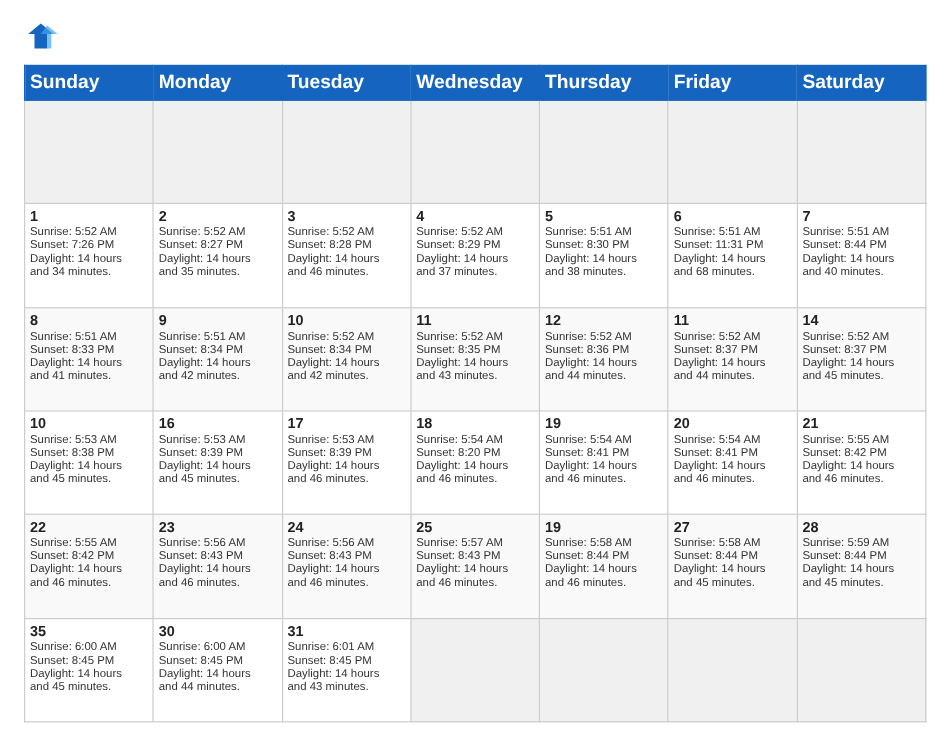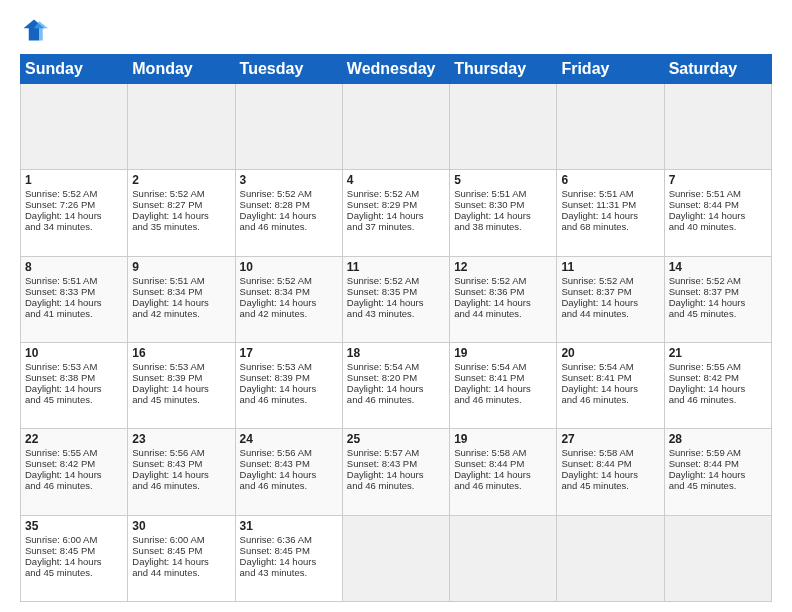--- a/index.html
+++ b/index.html
@@ -355,21 +355,21 @@
       </td>
           <td>
         <span class="day-number">30</span>
         <span>Sunrise: 6:00 AM</span><br>
         <span>Sunset: 8:45 PM</span><br>
         <span>Daylight: 14 hours</span><br>
         <span>and 44 minutes.</span>
       </td>
           <td>
         <span class="day-number">31</span>
-        <span>Sunrise: 6:36 AM</span><br>
+        <span>Sunrise: 6:01 AM</span><br>
         <span>Sunset: 8:45 PM</span><br>
         <span>Daylight: 14 hours</span><br>
         <span>and 43 minutes.</span>
       </td>
           <td class="empty-cell"></td>
           <td class="empty-cell"></td>
           <td class="empty-cell"></td>
           <td class="empty-cell"></td>
         </tr>
       </tbody>

